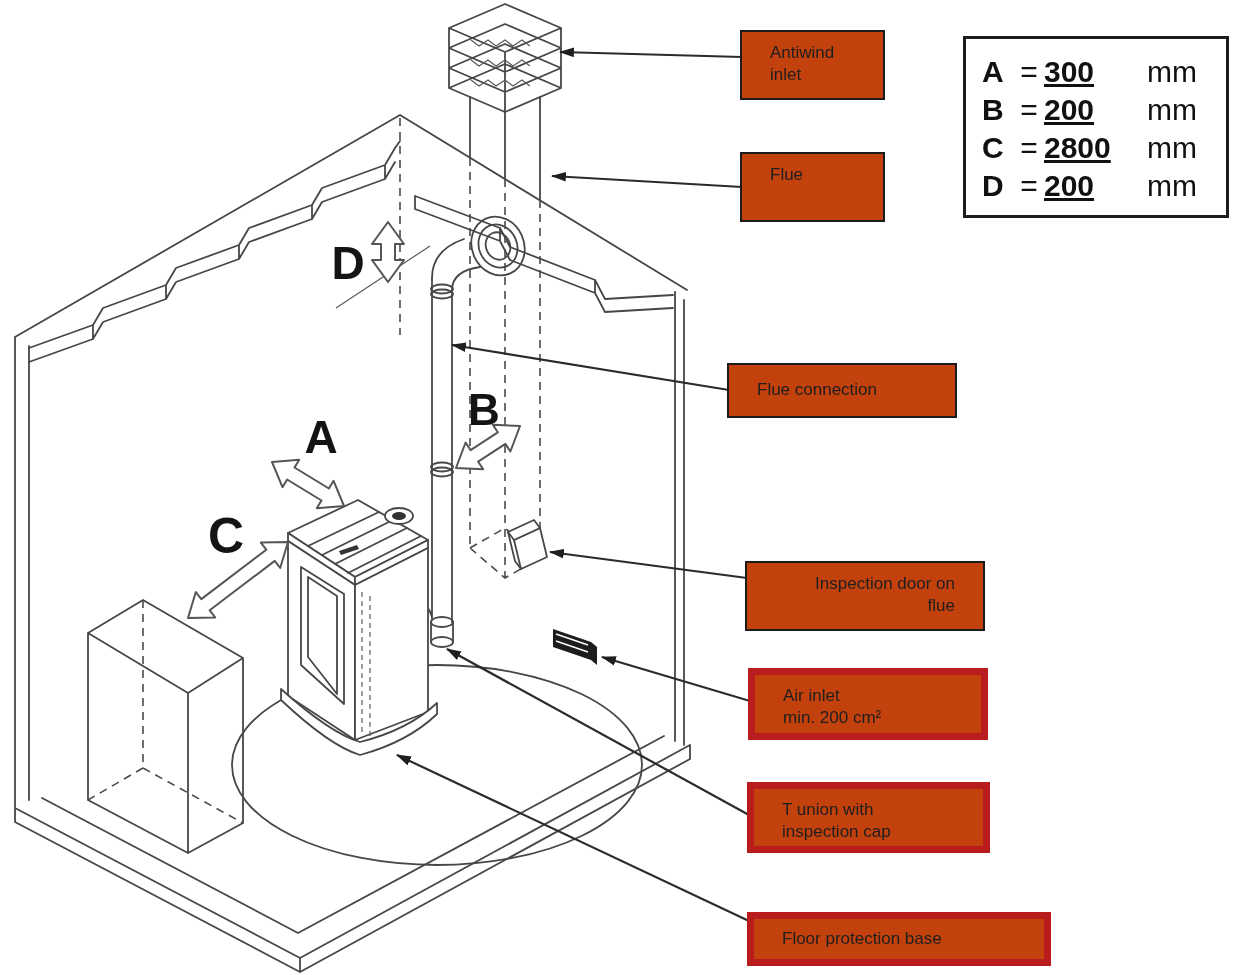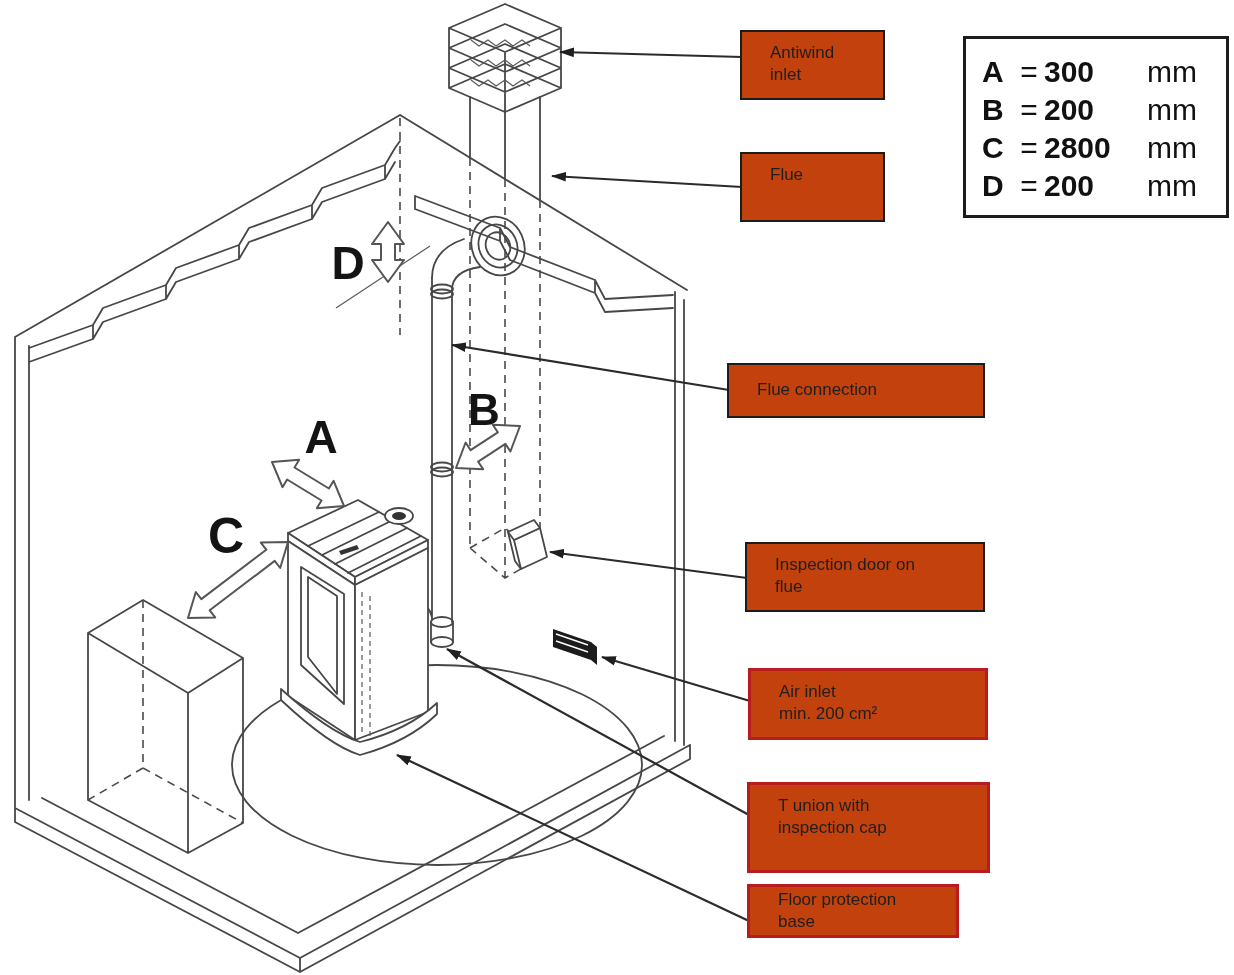--- a/index.html
+++ b/index.html
@@ -2,28 +2,28 @@
 <html><head>
 <meta charset="utf-8">
 <style>
   html,body{margin:0;padding:0;background:#ffffff;}
   .stage{position:relative;width:1234px;height:975px;background:#fff;overflow:hidden;
          font-family:"Liberation Sans",sans-serif;}
   .stage svg{position:absolute;left:0;top:0;}
   .callout{position:absolute;background:#c2410c;color:#1f1f1f;font-size:17px;line-height:1.32;
            padding:10px 28px;box-sizing:border-box;}
   .b2{border:2px solid #1c1c1c;}
-  .b3{border:3px solid #b91c1c;}
+  .b3{border:7px solid #b91c1c;}
   .vcenter{display:flex;flex-direction:column;justify-content:center;}
   .legend{position:absolute;left:963px;top:36px;width:266px;height:182px;background:#fff;
           border:3px solid #1c1c1c;box-sizing:border-box;padding:14px 16px;color:#111;}
   .legend-row{display:flex;align-items:baseline;font-size:30px;line-height:38px;}
   .legend-letter{font-weight:bold;width:32px;}
   .legend-eq{width:30px;text-align:center;font-weight:normal;}
-  .legend-value{font-weight:bold;min-width:96px;}
+  .legend-value{font-weight:bold;min-width:96px;text-decoration:underline;}
   .legend-unit{font-weight:normal;margin-left:7px;}
   .lw{stroke:#474747;fill:none;stroke-width:1.8;stroke-linejoin:round;stroke-linecap:round;}
   .lwd{stroke:#4a4a4a;fill:none;stroke-width:1.6;stroke-dasharray:8 6;}
   .fillw{fill:#ffffff;stroke:#474747;stroke-width:1.8;stroke-linejoin:round;}
   .leader{stroke:#2b2b2b;stroke-width:2.2;fill:none;}
   .dimarrow{fill:#ffffff;stroke:#555555;stroke-width:2;stroke-linejoin:round;}
   .dimletter{font-family:"Liberation Sans",sans-serif;font-weight:bold;fill:#141414;
              text-anchor:middle;}
   .thin{stroke:#5a5a5a;stroke-width:1.2;fill:none;}
 </style>
@@ -166,40 +166,40 @@
 
 <div class="callout b2" style="left:740px;top:30px;width:145px;height:70px;">
   <div>Antiwind</div>
   <div>inlet</div>
 </div>
 
 <div class="callout b2" style="left:740px;top:152px;width:145px;height:70px;">
   <div>Flue</div>
 </div>
 
-<div class="callout b2 vcenter" style="left:727px;top:363px;width:258px;height:55px;">
+<div class="callout b2 vcenter" style="left:727px;top:363px;width:230px;height:55px;">
   <div>Flue connection</div>
 </div>
 
-<div class="callout b2" style="left:745px;top:542px;width:240px;height:70px;">
+<div class="callout b2" style="left:745px;top:561px;width:240px;height:70px;text-align:right;">
   <div>Inspection door on</div>
   <div>flue</div>
 </div>
 
 <div class="callout b3" style="left:748px;top:668px;width:240px;height:72px;">
   <div>Air inlet</div>
   <div>min. 200 cm²</div>
 </div>
 
-<div class="callout b3" style="left:747px;top:782px;width:243px;height:91px;">
+<div class="callout b3" style="left:747px;top:782px;width:243px;height:71px;">
   <div>T union with</div>
   <div>inspection cap</div>
 </div>
 
-<div class="callout b3 vcenter" style="left:747px;top:884px;width:212px;height:54px;">
+<div class="callout b3 vcenter" style="left:747px;top:912px;width:304px;height:54px;">
   <div>Floor protection base</div>
 </div>
 
 <div class="legend">
   <div class="legend-row">
     <span class="legend-letter">A</span>
     <span class="legend-eq">=</span>
     <span class="legend-value">300</span>
     <span class="legend-unit">mm</span>
   </div>

